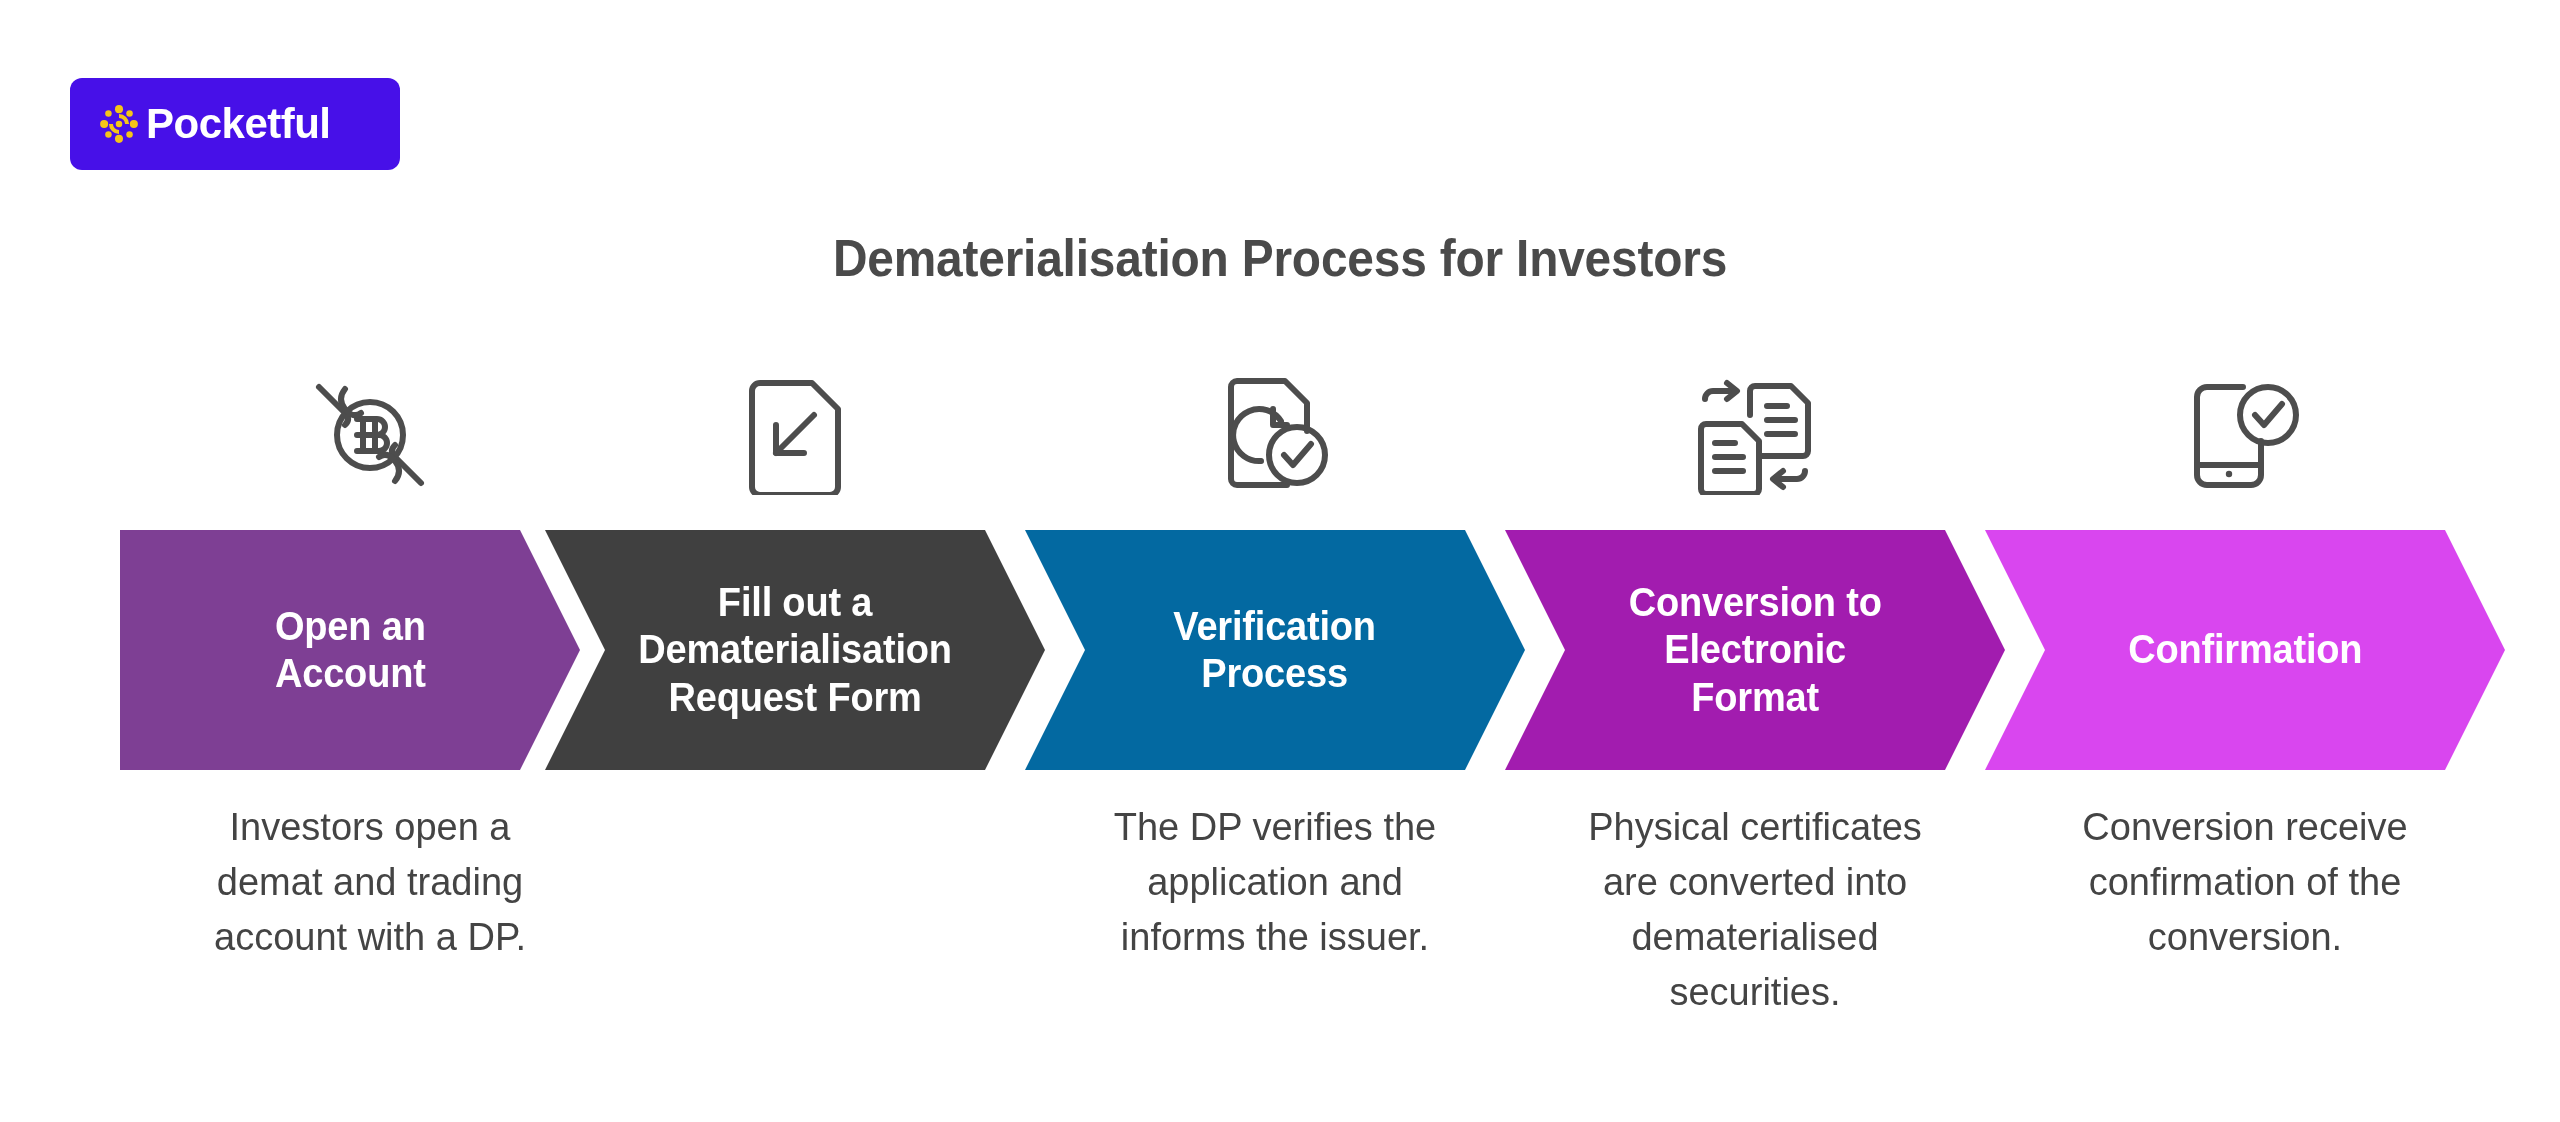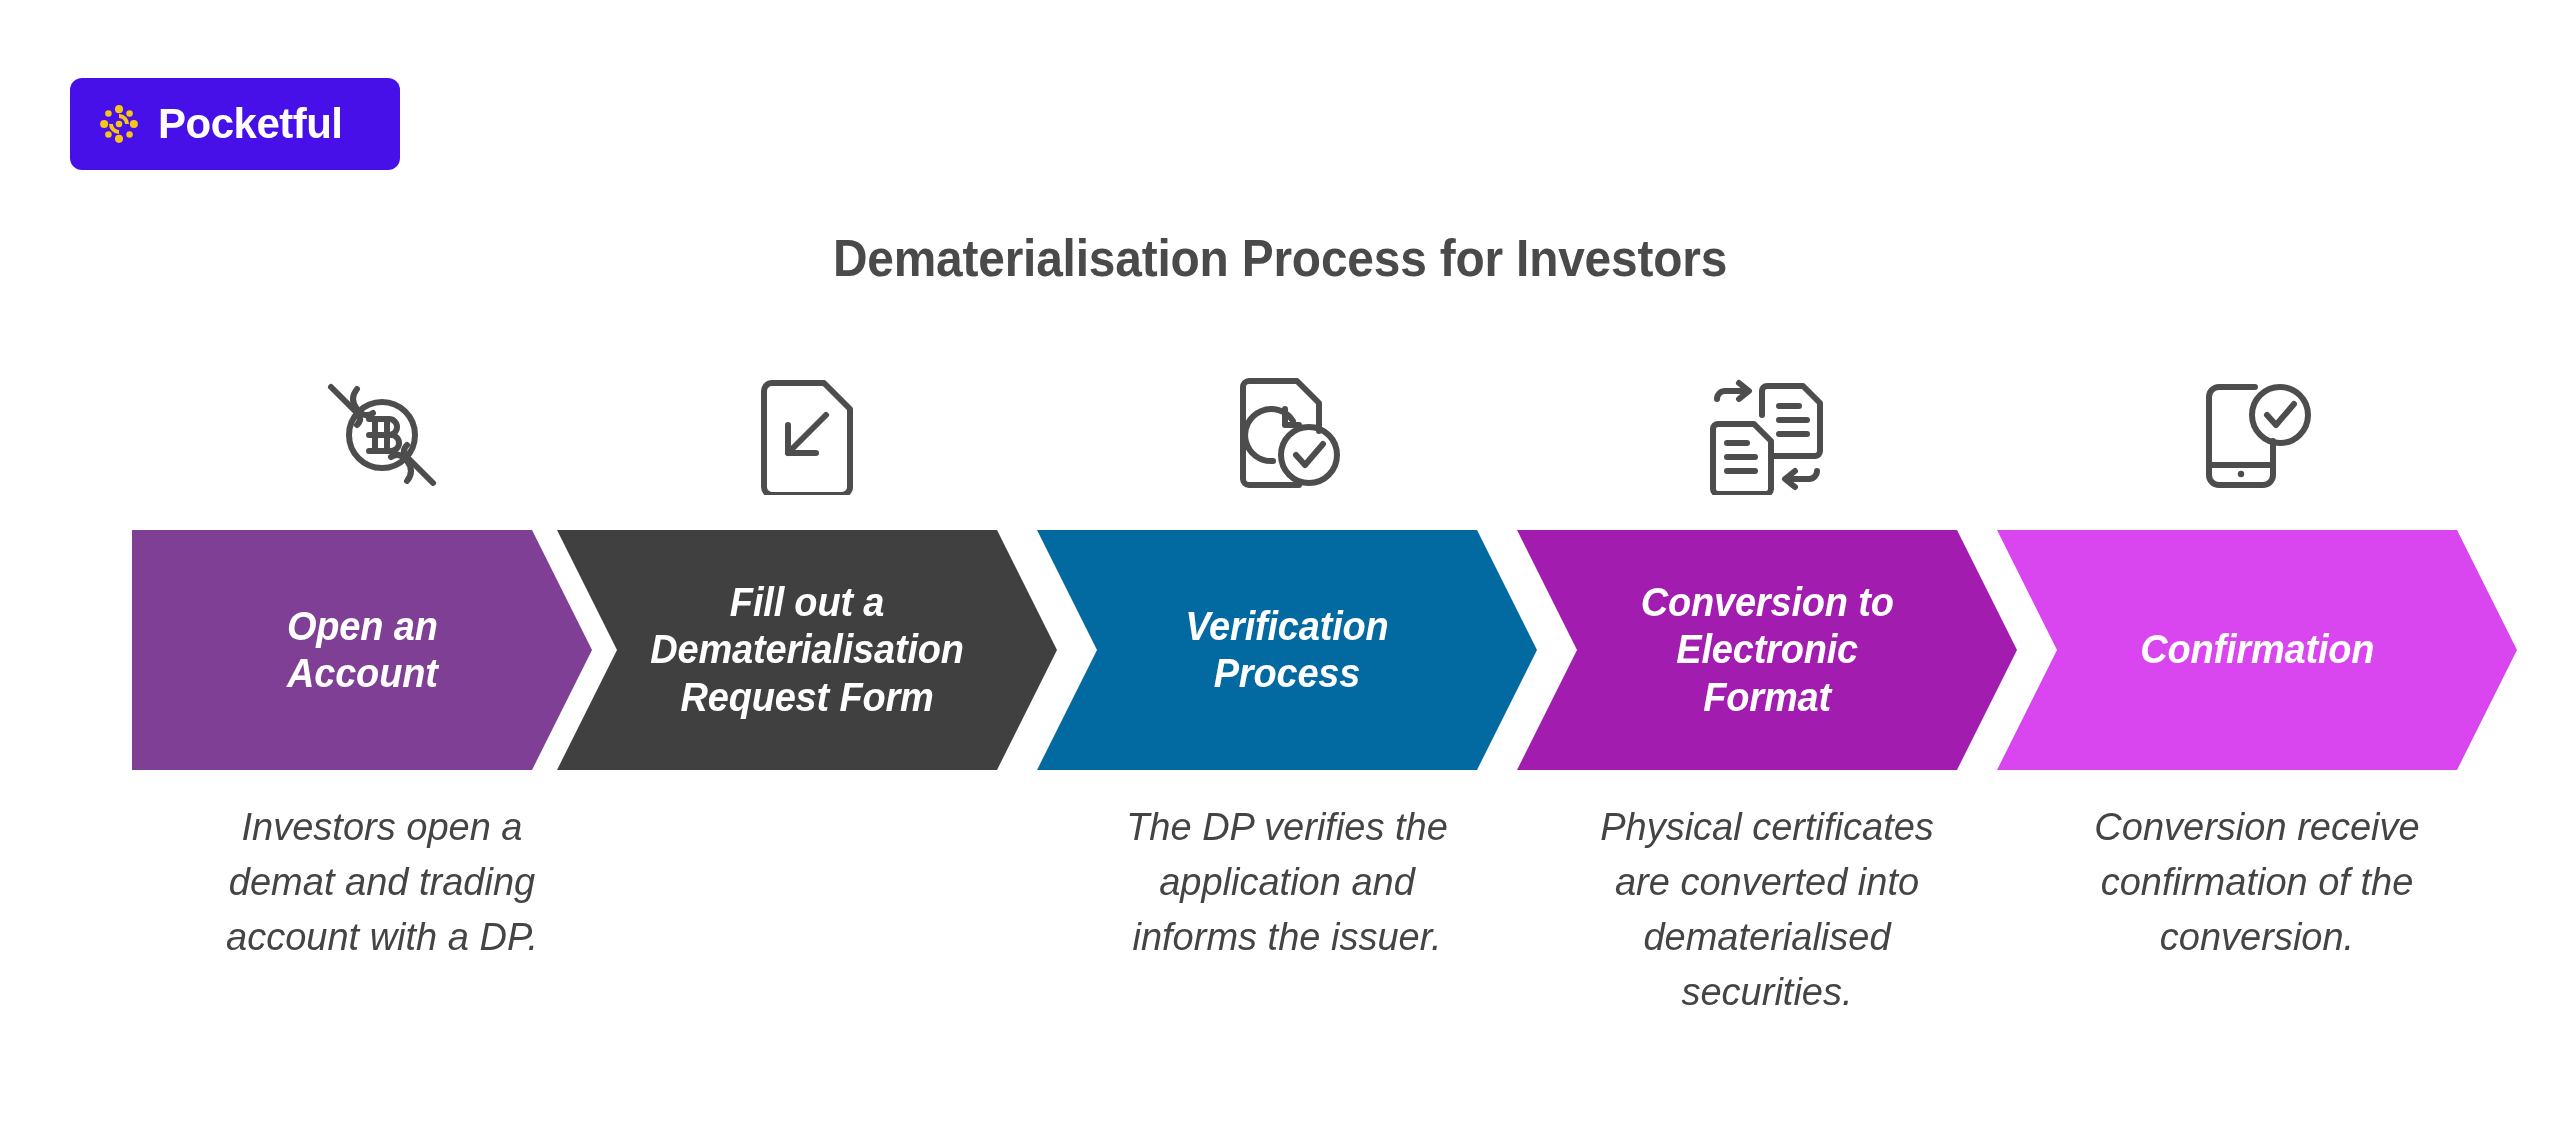--- a/index.html
+++ b/index.html
@@ -19,21 +19,21 @@
   #brand-logo {
     position: absolute;
     left: 70px;
     top: 78px;
     width: 330px;
     height: 92px;
     background: #4710E8;
     border-radius: 12px;
     display: flex;
     align-items: center;
-    gap: 16px;
+    gap: 4px;
     padding: 0 26px;
     box-sizing: border-box;
   }
   #brand-logo .logo-mark {
     width: 46px;
     height: 46px;
     flex: 0 0 auto;
     display: block;
   }
   #brand-logo .logo-word {
@@ -56,25 +56,24 @@
     font-size: 52px;
     font-weight: 700;
     letter-spacing: -0.2px;
     font-family: "Liberation Sans", sans-serif;
     transform: scaleX(0.92);
   }
 
   
   #flow {
     position: absolute;
-    left: 12px;
+    left: 0;
     top: 350px;
     width: 2080px;
     height: 680px;
-    font-style: italic;
   }
 
   .step {
     position: absolute;
     top: 0;
     height: 680px;
   }
 
   .step-icon {
     position: absolute;

